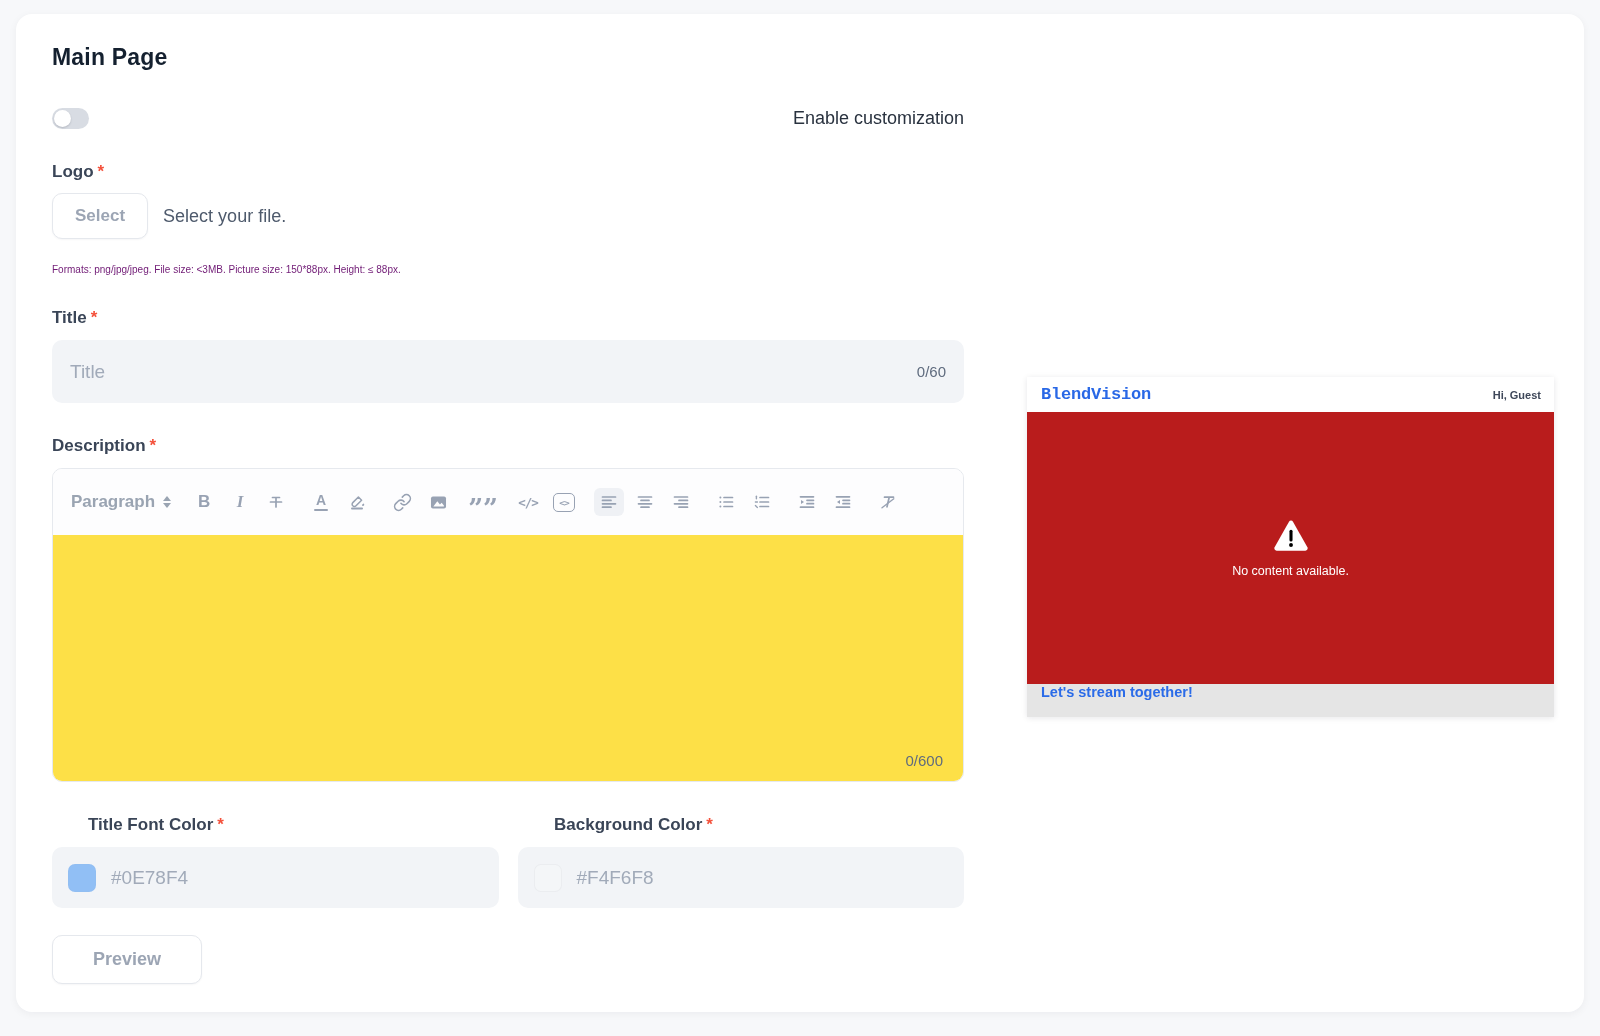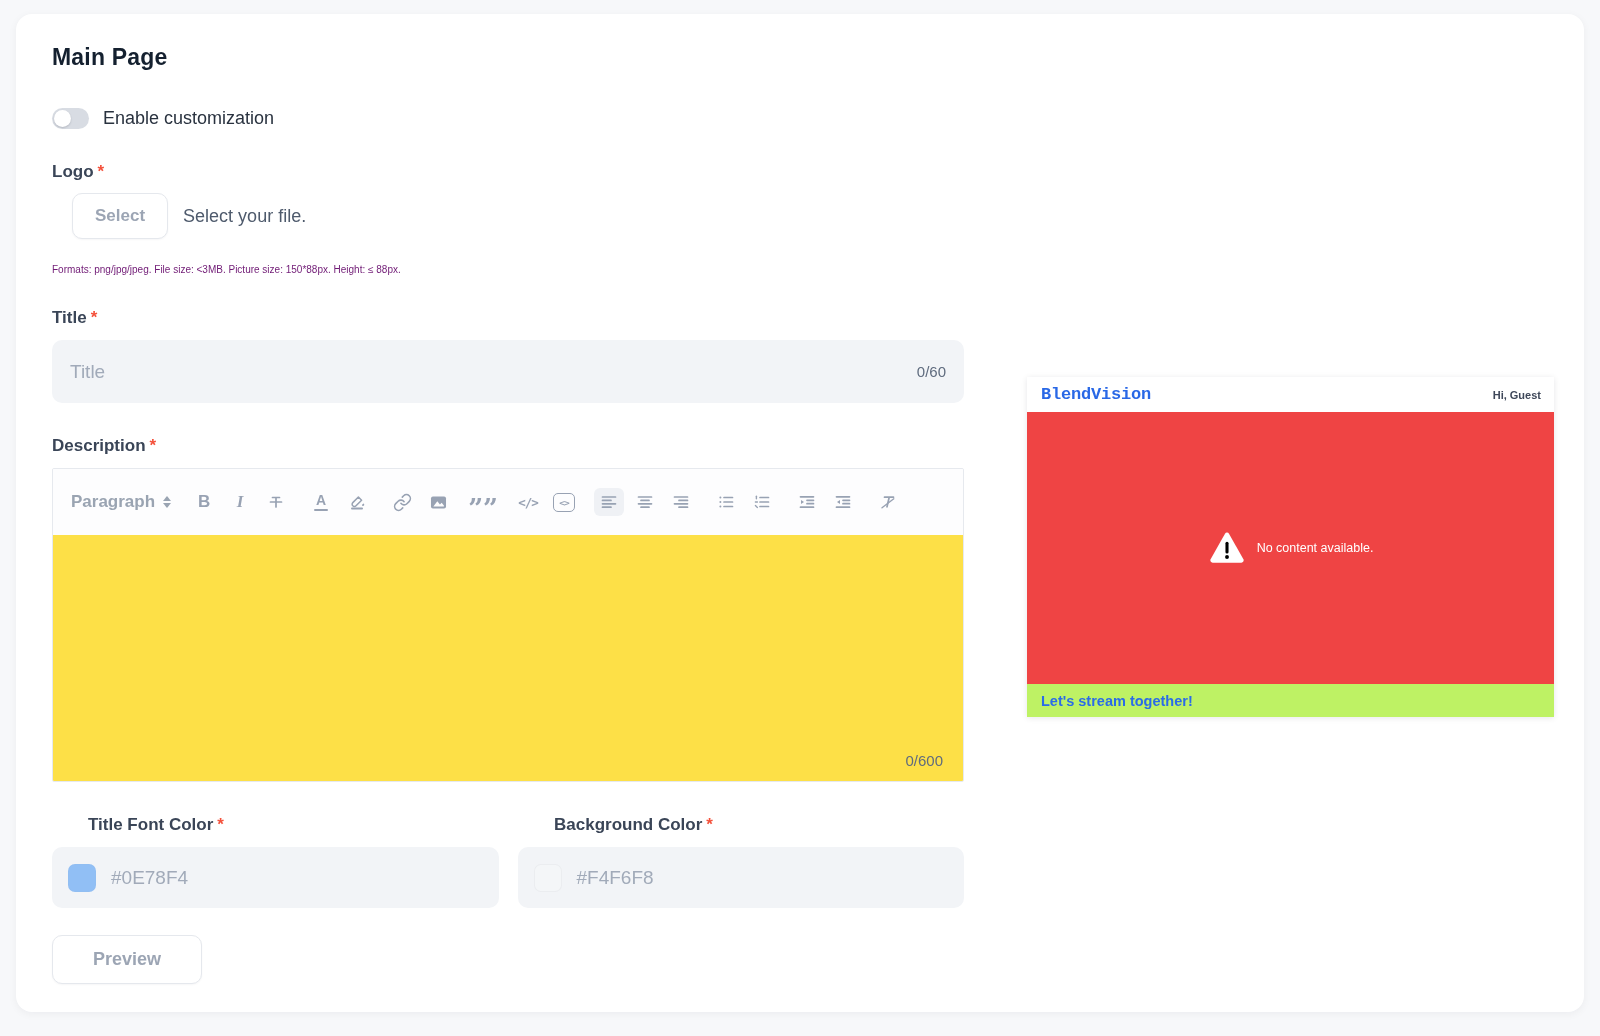--- a/index.html
+++ b/index.html
@@ -13,55 +13,55 @@
   .card {
     position:absolute; left:16px; top:14px; width:1568px; height:998px;
     background:#FFFFFF; border-radius:16px;
     box-shadow:0 2px 8px rgba(16,24,40,.05);
   }
   .form-col { position:absolute; left:36px; top:0; width:912px; }
 
   .page-title { padding-top:30px; font-size:23px; font-weight:700; color:#14202F; letter-spacing:.2px; }
 
   
-  .toggle-row { margin-top:37px; display:flex; align-items:center; gap:14px; }
+  .toggle-row { margin-top:37px; display:flex; align-items:center; gap:14px;justify-content:space-between; }
   .toggle { width:37px; height:21px; border-radius:11px; background:#D8DCE3; position:relative; cursor:pointer; flex:0 0 auto; }
   .toggle .knob { position:absolute; left:2px; top:2px; width:17px; height:17px; border-radius:50%; background:#FFFFFF; box-shadow:0 1px 2px rgba(16,24,40,.18); }
   .toggle-label { font-size:18px; color:#29323F; }
 
   
   .field-label { margin-top:33px; font-size:17px; font-weight:700; color:#3A4557; }
   .req { color:#F4513B; margin-left:4px; font-weight:700; }
 
   
   .select-row { margin-top:11px; display:flex; align-items:center; }
   .btn {
     background:#FFFFFF; border:1px solid #E5E8ED; border-radius:10px;
     font-size:17px; font-weight:700; color:#9CA5B4; cursor:pointer;
     box-shadow:0 1px 2px rgba(16,24,40,.04);
     font-family:"Liberation Sans","DejaVu Sans",sans-serif;
   }
-  .select-btn { padding:12px 22px;margin-left:20px; }
+  .select-btn { padding:12px 22px; }
   .select-hint { font-size:18px; color:#4E5A6C; margin-left:15px; }
   .format-hint { margin-top:25px; font-size:10px; color:#701a75; }
 
   
   .title-input-wrap {
     margin-top:12px; height:63px; background:#F2F4F7; border-radius:10px;
     display:flex; align-items:center; padding:0 18px;
   }
   .title-input {
     flex:1; border:none; background:transparent; outline:none;
     font-size:19px; color:#3A4557; font-family:"Liberation Sans","DejaVu Sans",sans-serif;
   }
   .title-input::placeholder { color:#A1AAB9; }
   .counter { font-size:15px; color:#5F6B7E; }
 
   
-  .editor { margin-top:12px; border:1px solid #E6E9EE; border-radius:2px; overflow:hidden; }
+  .editor { margin-top:12px; border:1px solid #E6E9EE; border-radius:10px; overflow:hidden; }
   .editor-toolbar {
     height:66px; background:#FDFDFE; display:flex; align-items:center;
     padding:0 18px; color:#9AA4B2;
   }
   .grp { display:flex; align-items:center; gap:6px; margin-right:15px; }
   .tb {
     width:30px; height:28px; display:flex; align-items:center; justify-content:center;
     background:transparent; border:none; cursor:pointer; color:#98A2B3; border-radius:6px;
     font-family:"Liberation Sans","DejaVu Sans",sans-serif;
   }
@@ -101,23 +101,23 @@
   .preview-btn { margin-top:27px; padding:13px 40px; font-size:18px; }
 
   
   .preview-panel {
     position:absolute; left:1011px; top:363px; width:527px;
     box-shadow:0 1px 6px rgba(16,24,40,.10); background:#fff;
   }
   .pv-header { height:35px; background:#FFFFFF; display:flex; align-items:center; justify-content:space-between; padding:0 13px 0 14px; }
   .pv-brand { font-size:17px; font-weight:800; letter-spacing:-.2px; }
   .pv-greeting { font-size:11px; font-weight:700; color:#3E4759; }
-  .pv-video { height:272px; background:#ef4444; display:flex; align-items:center; justify-content:center; gap:11px; }
+  .pv-video { height:272px; background:#b91c1c; display:flex; flex-direction:column; align-items:center; justify-content:center; gap:11px; }
   .pv-msg { font-size:12.5px; color:#FFFFFF; }
-  .pv-footer { height:33px; background:#bef264; display:flex; align-items:center; padding:0 14px; }
+  .pv-footer { height:33px; background:#e5e5e5; display:flex; padding:0 14px; }
   .pv-link { font-size:14.5px; font-weight:700; color:#2A6BE8; cursor:pointer; }
 
   svg.ic { display:block; }
 </style>
 </head>
 <body>
 
 <div class="card">
   <div class="form-col">
 

